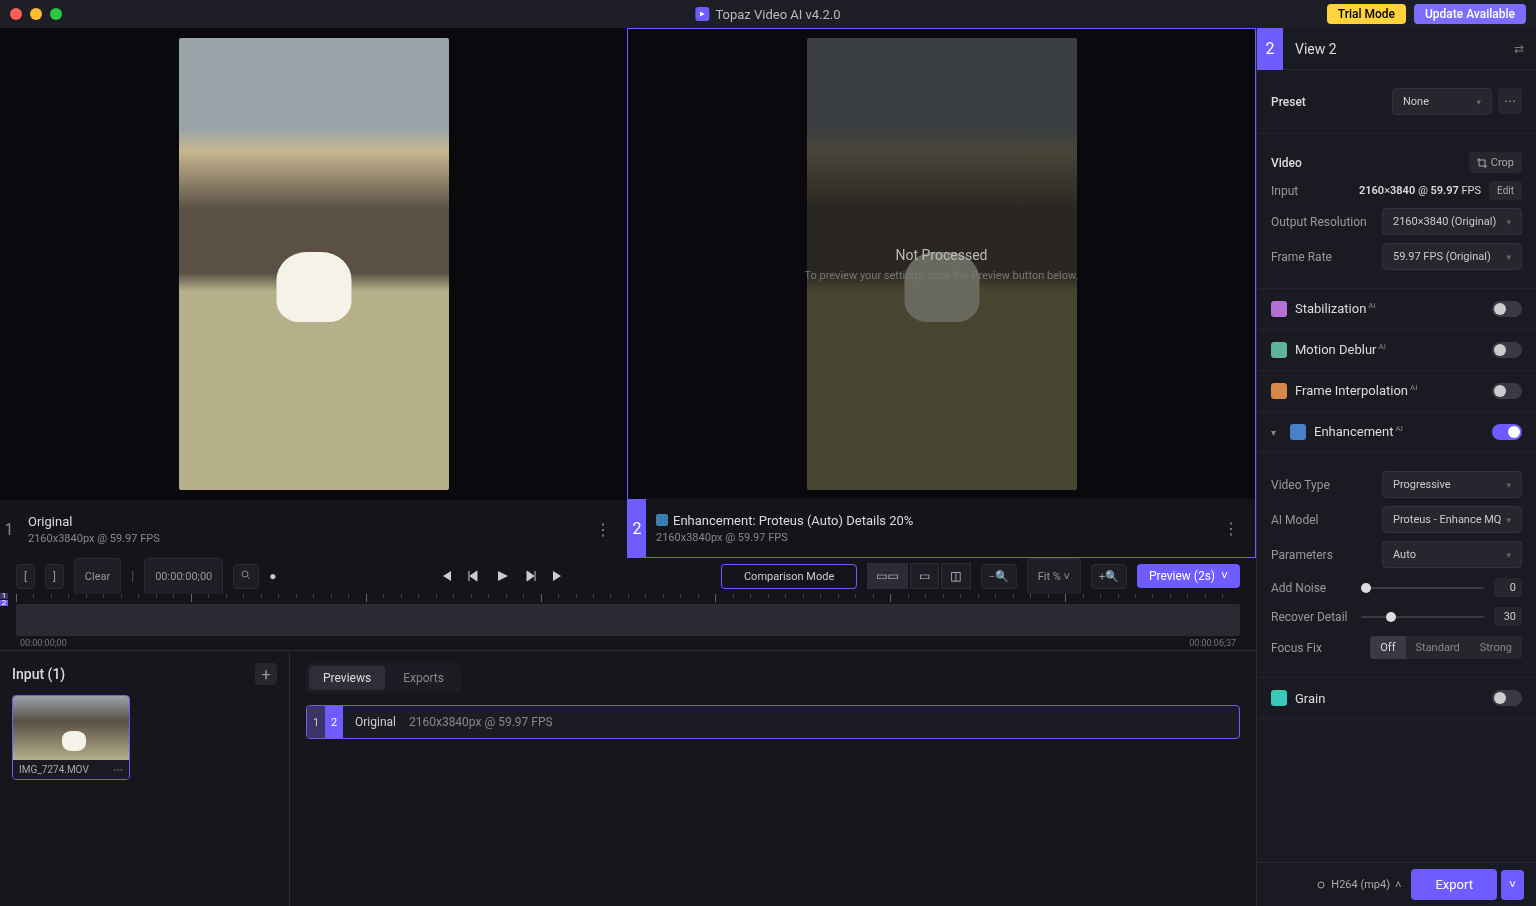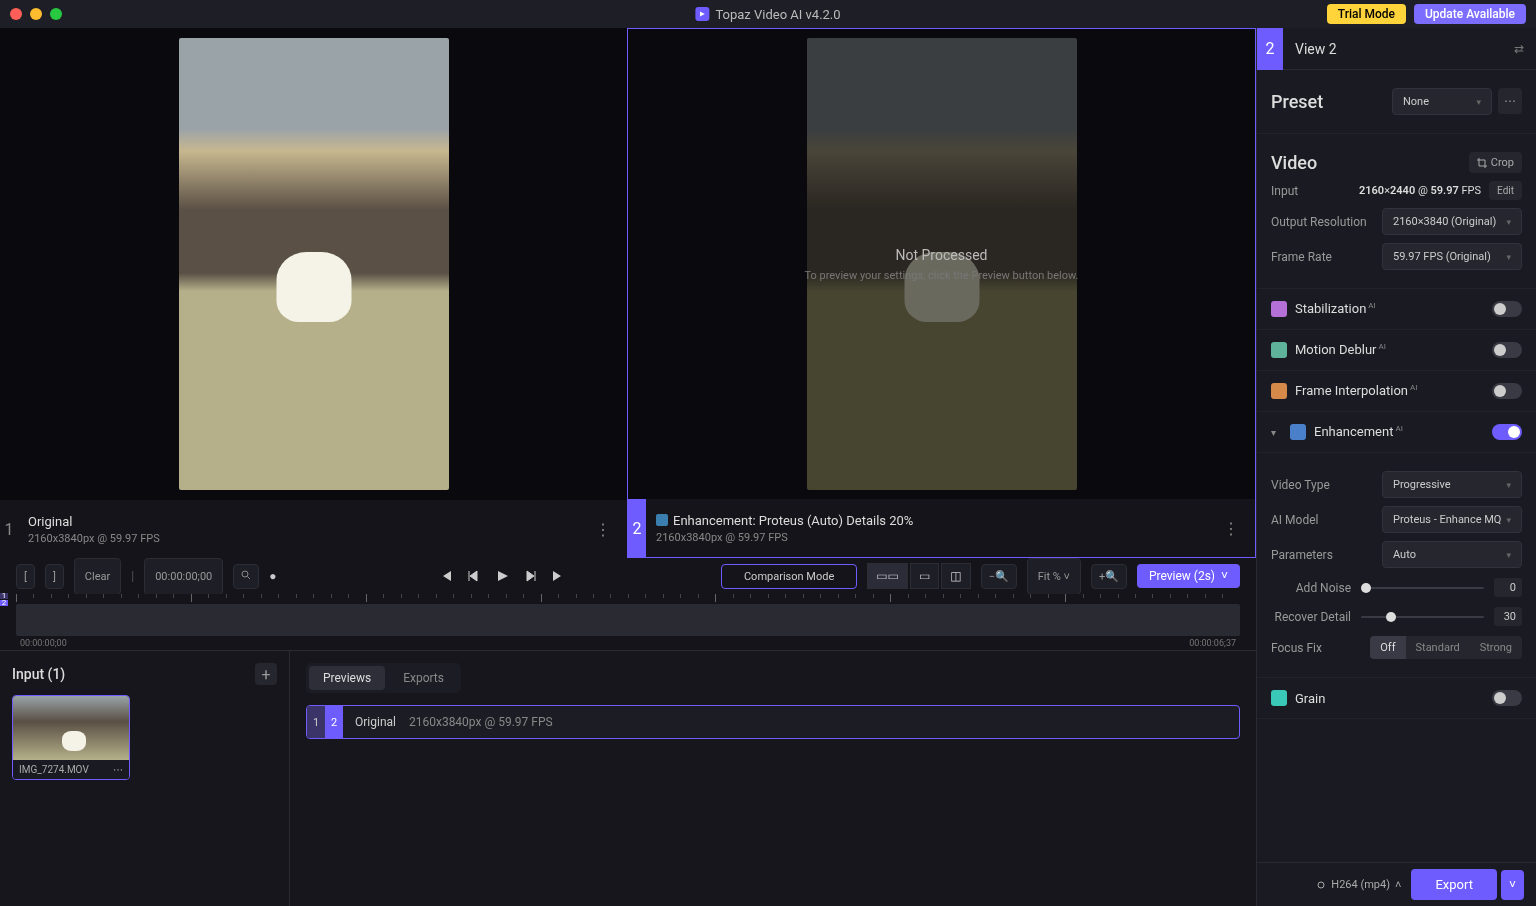--- a/index.html
+++ b/index.html
@@ -83,40 +83,40 @@
 .pr-text{padding:0 12px;font-size:12px;color:#ccc;}
 .pr-sub{color:#888;margin-left:10px;}
 
 .rp-header{display:flex;align-items:center;height:42px;border-bottom:1px solid var(--border);}
 .rp-num{width:26px;height:42px;background:var(--accent);color:#fff;display:flex;align-items:center;justify-content:center;font-size:16px;}
 .rp-title{padding:0 12px;font-size:14px;color:#ddd;}
 .rp-swap{margin-left:auto;padding:0 12px;color:#777;cursor:pointer;}
 .rp-section{padding:10px 14px;border-bottom:1px solid #22222a;}
 .rp-row{display:flex;align-items:center;justify-content:space-between;margin:8px 0;}
 .rp-label{font-size:12px;color:#999;}
-.rp-h{font-size:18px;color:#ddd;font-weight:500;}
+.rp-h{font-size:12px;color:#ddd;font-weight:500;}
 .select{background:#26262f;border:1px solid #32323c;padding:6px 10px;border-radius:4px;color:#ccc;font-size:11px;min-width:140px;display:flex;justify-content:space-between;align-items:center;cursor:pointer;}
 .select .chev{color:#666;font-size:9px;}
 .dots-btn{width:24px;height:26px;background:#26262f;border-radius:4px;display:flex;align-items:center;justify-content:center;color:#999;cursor:pointer;margin-left:6px;}
 .crop-btn{display:flex;align-items:center;gap:4px;font-size:11px;color:#aaa;background:#26262f;padding:4px 8px;border-radius:4px;cursor:pointer;}
 .val-bold{color:#ddd;font-size:11px;}
 .val-bold b{font-weight:600;}
 .edit-btn{background:#26262f;padding:4px 8px;border-radius:4px;font-size:10px;color:#aaa;cursor:pointer;margin-left:8px;}
 .filter-row{display:flex;align-items:center;justify-content:space-between;padding:12px 14px;border-bottom:1px solid #22222a;}
 .filter-label{display:flex;align-items:center;gap:8px;font-size:13px;color:#ddd;}
 .filter-icon{width:16px;height:16px;border-radius:3px;}
 .fi-purple{background:#b470d6;} .fi-teal{background:#5fb39a;} .fi-orange{background:#d68a4a;} .fi-blue{background:#4a7fc9;} .fi-cyan{background:#3ac9b8;}
 .ai-sup{font-size:8px;color:#888;vertical-align:super;}
 .toggle{width:30px;height:16px;background:#3a3a44;border-radius:8px;position:relative;cursor:pointer;}
 .toggle::after{content:'';position:absolute;width:12px;height:12px;background:#ccc;border-radius:50%;top:2px;left:2px;transition:.2s;}
 .toggle.on{background:var(--accent);}
 .toggle.on::after{left:16px;background:#fff;}
 .chevron-exp{color:#888;margin-right:6px;font-size:10px;cursor:pointer;}
 .slider-row{display:flex;align-items:center;gap:10px;margin:10px 0;}
-.slider-row .rp-label{width:80px;text-align:right;}
+.slider-row .rp-label{width:80px;}
 .slider{flex:1;height:2px;background:#3a3a44;position:relative;border-radius:2px;}
 .slider-thumb{position:absolute;width:10px;height:10px;background:#ddd;border-radius:50%;top:-4px;cursor:pointer;}
 .slider-val{width:28px;text-align:right;background:#26262f;padding:3px 6px;border-radius:3px;font-size:11px;color:#ccc;}
 .seg{display:flex;background:#26262f;border-radius:4px;overflow:hidden;}
 .seg span{padding:5px 10px;font-size:11px;color:#888;cursor:pointer;}
 .seg span.on{background:#3a3a46;color:#ddd;}
 .rp-spacer{flex:1;}
 .export-bar{height:44px;border-top:1px solid var(--border);display:flex;align-items:center;padding:0 12px;gap:10px;}
 .enc-sel{display:flex;align-items:center;gap:5px;color:#aaa;font-size:11px;cursor:pointer;margin-left:auto;}
 .export-btn{background:var(--accent);color:#fff;padding:8px 24px;border-radius:4px;font-size:13px;cursor:pointer;display:flex;align-items:flex-end;gap:8px;}
@@ -378,21 +378,21 @@
         <span class="crop-btn">
           <svg width="10" height="10">
               <path d="M2 0v8h8M0 2h8v8" stroke="#aaa" fill="none"></path>
             </svg>
           <span>Crop</span>
         </span>
       </div>
       <div class="rp-row">
         <span class="rp-label">Input</span>
         <span style="display:flex;align-items:center">
-          <span class="val-bold"><b>2160</b>×<b>2440</b> @ <b>59.97</b> FPS</span>
+          <span class="val-bold"><b>2160</b>×<b>3840</b> @ <b>59.97</b> FPS</span>
           <span class="edit-btn">Edit</span>
         </span>
       </div>
       <div class="rp-row">
         <span class="rp-label">Output Resolution</span>
         <div class="select">
           <span>2160×3840 (Original)</span>
             <span class="chev">▾</span>
         </div>
       </div>

